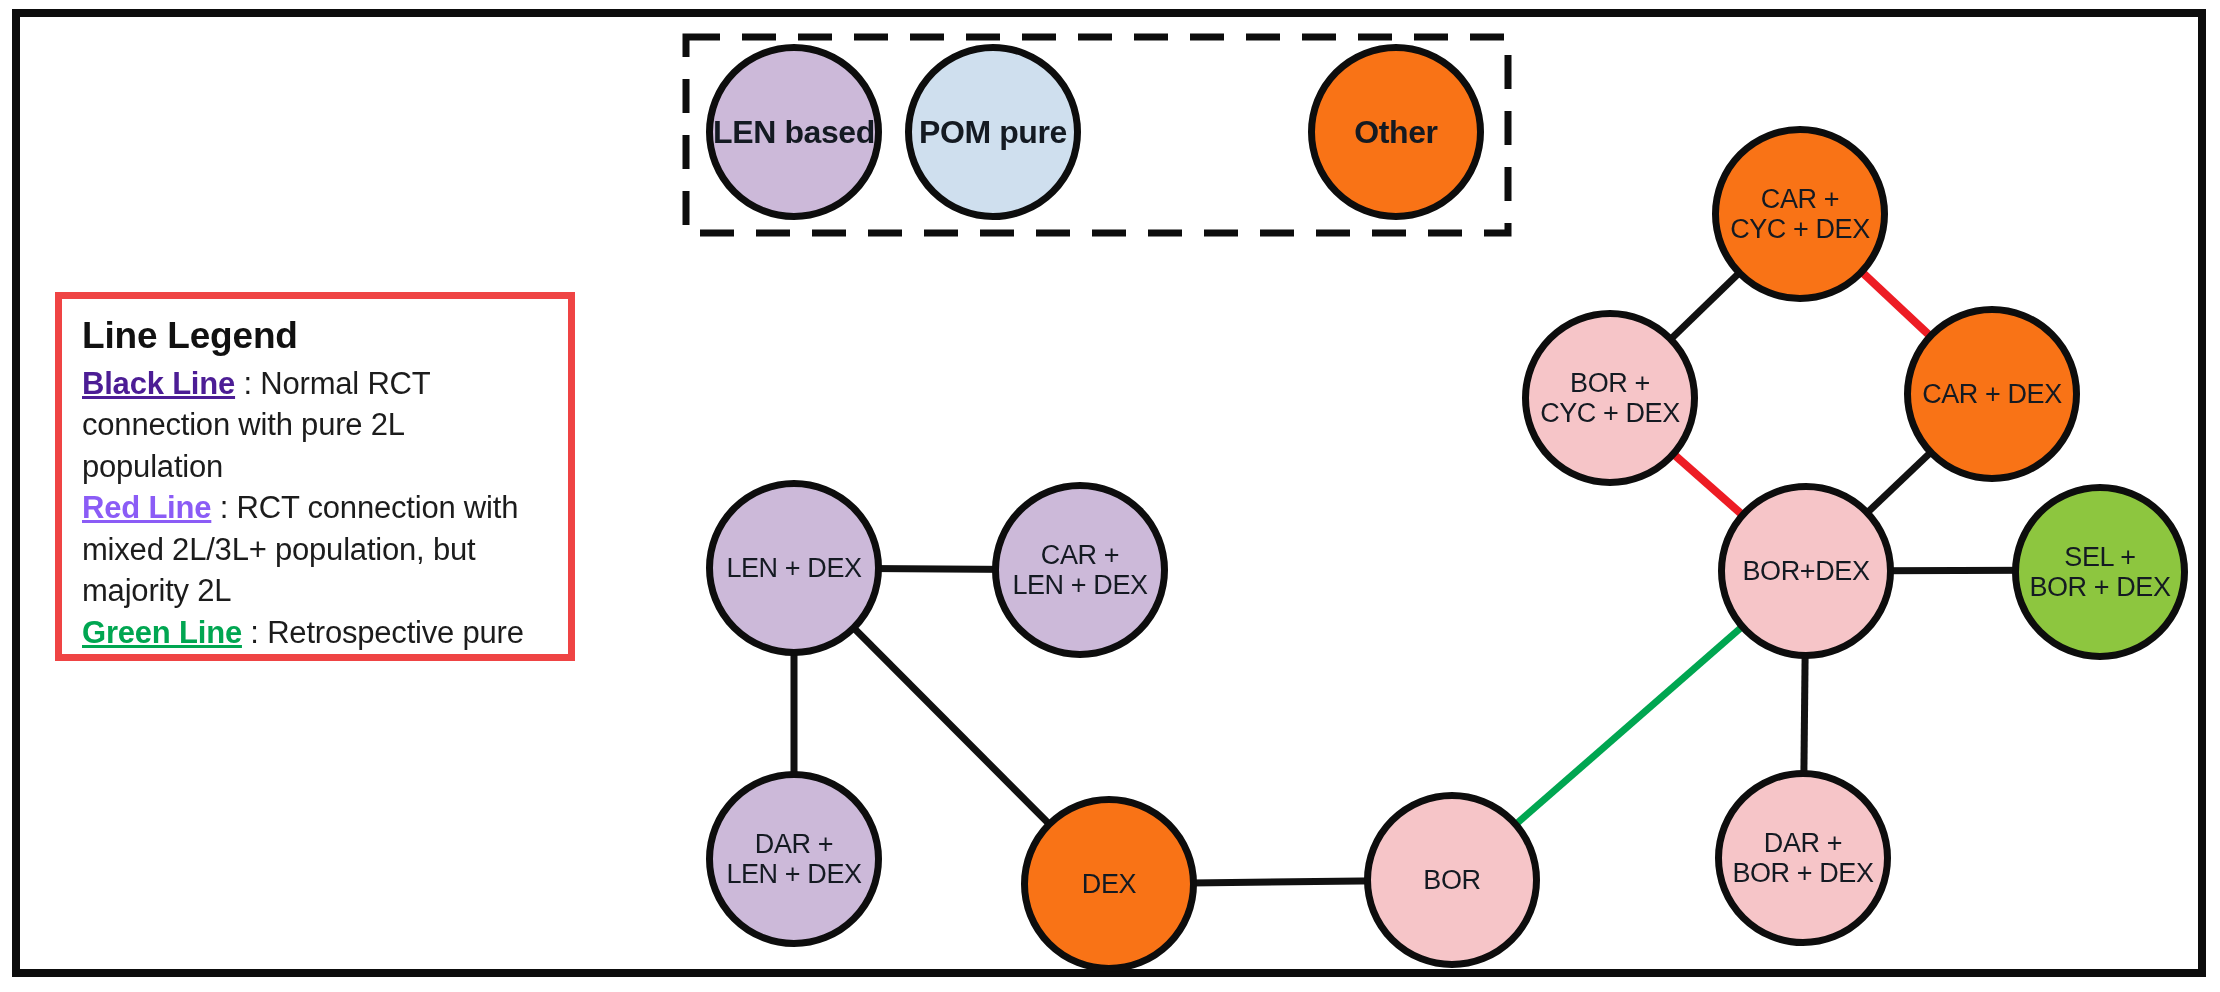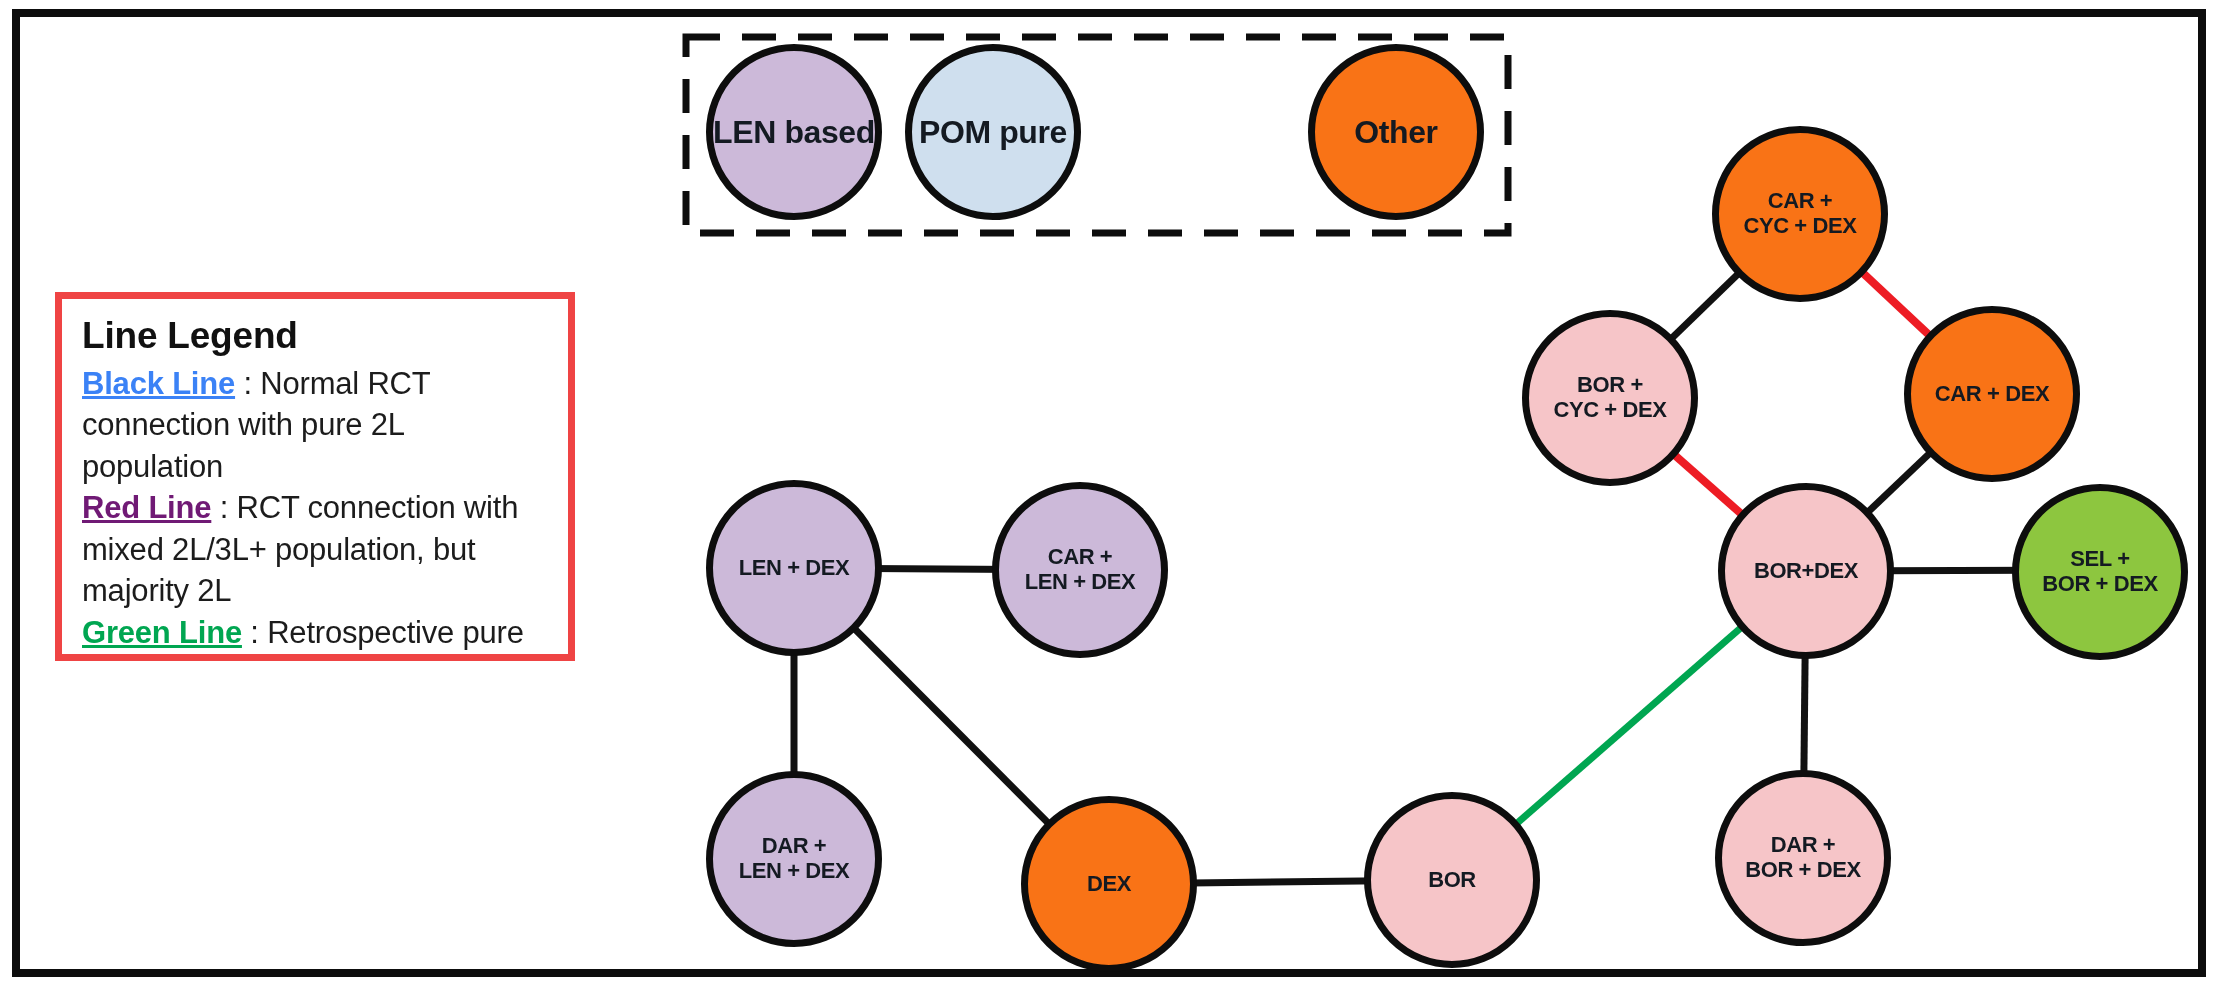--- a/index.html
+++ b/index.html
@@ -34,22 +34,22 @@
   .node {
     position: absolute;
     width: 162px; height: 162px;
     border: 7px solid #0d0d0d;
     border-radius: 50%;
     display: flex;
     flex-direction: column;
     align-items: center;
     justify-content: center;
     text-align: right;
-    font-weight: 700;
-    font-size: 22px;
+    font-weight: 400;
+    font-size: 27px;
     line-height: 1.13;
     letter-spacing: -0.4px;
     color: #141a22;
     z-index: 2;
     box-sizing: content-box;
   }
   .cat-len   { background: #ccb9d9; }
   .cat-pom   { background: #cfdfee; }
   .cat-bor   { background: #f6c5c8; }
   .cat-other { background: #f97316; }
@@ -90,22 +90,22 @@
     font-weight: 700;
     font-size: 37px;
     color: #111111;
     margin-bottom: 2px;
   }
   .ll-entry { }
   .ll-term {
     font-weight: 700;
     text-decoration: underline;
   }
-  .ll-term.t-black { color: #3b82f6; }
-  .ll-term.t-red   { color: #701a75; }
+  .ll-term.t-black { color: #4c1d95; }
+  .ll-term.t-red   { color: #8b5cf6; }
   .ll-term.t-green { color: #00a651; }
 </style>
 </head>
 <body>
 
 <div id="stage">
 
   <div class="outer-frame"></div>
 
   <svg id="edge-layer" viewBox="0 0 2220 992" xmlns="http://www.w3.org/2000/svg">

